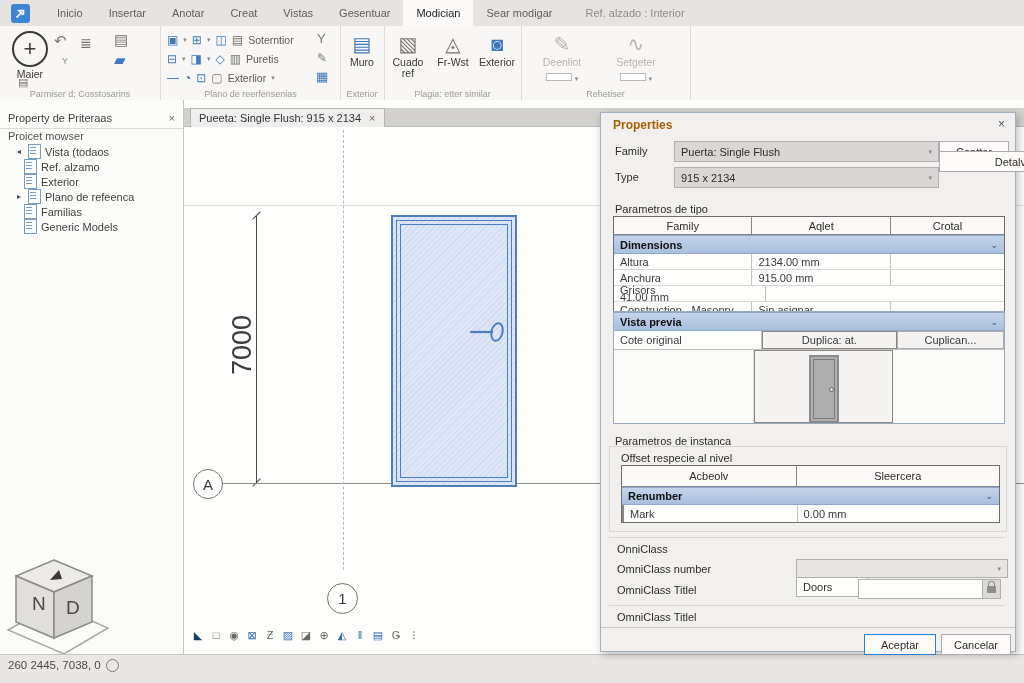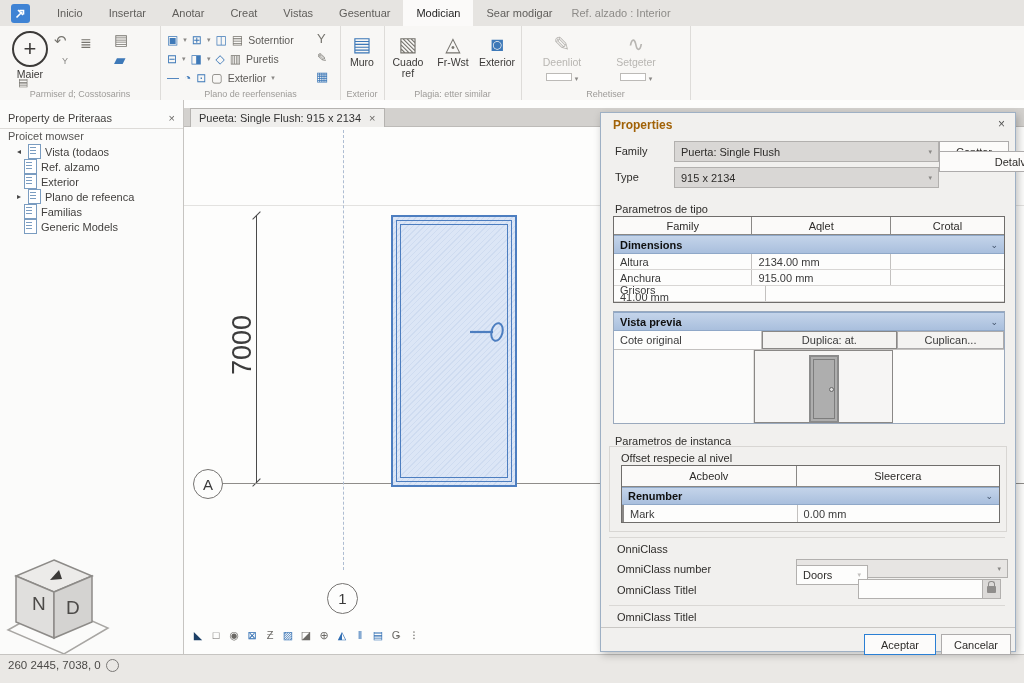--- a/index.html
+++ b/index.html
@@ -4,21 +4,21 @@
 <style>
   html,body{margin:0;padding:0;background:#d8d6d3;font-family:"Liberation Sans",sans-serif;}
   #screen{position:relative;width:1024px;height:683px;background:#fff;overflow:hidden;font-size:11px;color:#3a3a3a;}
   .abs{position:absolute;}
 
   
   #tabbar{position:absolute;left:0;top:0;width:1024px;height:26px;background:#e6e4e1;display:flex;align-items:center;}
   #applogo{width:19px;height:19px;margin:0 14px 0 11px;border-radius:3px;background:#3f83d4;display:flex;align-items:center;justify-content:center;}
   .tab{padding:0 13px;line-height:26px;color:#5f5d5a;cursor:default;white-space:nowrap;}
   .tab.active{background:#fbfaf9;color:#1f1f1f;}
-  .ctx{margin-left:6px;color:#8d8b88;white-space:nowrap;}
+  .ctx{margin-left:20px;color:#8d8b88;white-space:nowrap;}
 
   
   #ribbon{position:absolute;left:0;top:26px;width:1024px;height:75px;background:#f8f7f5;border-bottom:1px solid #c9c7c4;}
   .rgroup{position:absolute;top:0;height:74px;border-right:1px solid #dedcd9;}
   .glabel{position:absolute;bottom:1px;left:0;right:0;text-align:center;font-size:9px;color:#9d9b98;white-space:nowrap;overflow:hidden;}
   .ricon{color:#3e79b8;font-size:12px;line-height:14px;}
   .ricon.gray{color:#77756f;}
   .ricon.dis{color:#b8b6b2;}
   .caret{font-size:7px;color:#8a8886;}
   .bigbtn{position:absolute;width:46px;text-align:center;cursor:default;}
@@ -334,20 +334,25 @@
       <div class="trow" style="height:15px;">
         <div class="cell" style="width:139px;">Anchura</div>
         <div class="cell" style="width:139px;">915.00 mm</div>
         <div class="cell" style="width:112px;border-right:none;"></div>
       </div>
       <div class="trow" style="height:15px;flex-direction:column;">
         <div class="cell" style="width:139px;">Grisors</div>
         <div class="cell" style="width:139px;">41,00 mm</div>
         <div class="cell" style="width:112px;border-right:none;"></div>
       </div>
+      <div class="trow" style="height:15px;border-bottom:none;">
+        <div class="cell" style="width:139px;">Construction - Masonry</div>
+        <div class="cell" style="width:139px;">Sin asignar</div>
+        <div class="cell" style="width:112px;border-right:none;"></div>
+      </div>
     </div>
 
     <div class="abs" style="left:12px;top:198px;width:390px;border:1px solid #9aa9bd;">
       <div class="bluerow" style="height:17px;">
         <span>Vista previa</span>
         <span class="chev">⌄</span>
       </div>
       <div style="display:flex;height:18px;background:#fdfdfc;border-bottom:1px solid #c3c1bf;">
         <div class="cell" style="width:139px;">Cote original</div>
         <div class="cell" style="width:139px;justify-content:center;background:#f4f3f1;border:1px solid #8a8886;box-sizing:border-box;">Duplica: at.</div>
@@ -385,21 +390,21 @@
       </div>
     </div>
 
     <div class="hr" style="left:8px;top:424px;width:396px;"></div>
     <div class="dlabel" style="left:16px;top:430px;">OnniClass</div>
     <div class="dlabel" style="left:16px;top:450px;">OmniClass number</div>
     <div class="ddrop" style="left:195px;top:446px;width:198px;height:17px;background:#e7e5e3;">
       <span class="caret">▾</span>
     </div>
     <div class="dlabel" style="left:16px;top:471px;">OmniClass Titlel</div>
-    <div class="ddrop" style="left:195px;top:452px;width:58px;height:18px;background:#fdfdfc;justify-content:center;">
+    <div class="ddrop" style="left:195px;top:464px;width:58px;height:18px;background:#fdfdfc;justify-content:center;">
       <span>Doors</span>
       <span class="caret" style="color:#c2c0be;">▾</span>
     </div>
     <div class="abs" style="left:257px;top:466px;width:124px;height:18px;background:#fdfdfc;border:1px solid #b2b0ae;"></div>
     <div class="abs" style="left:381px;top:466px;width:17px;height:18px;background:#dcdad8;border:1px solid #b2b0ae;display:flex;align-items:center;justify-content:center;">
       <div class="lock"></div>
     </div>
     <div class="hr" style="left:8px;top:492px;width:396px;"></div>
     <div class="dlabel" style="left:16px;top:498px;">OmniClass Titlel</div>
 

